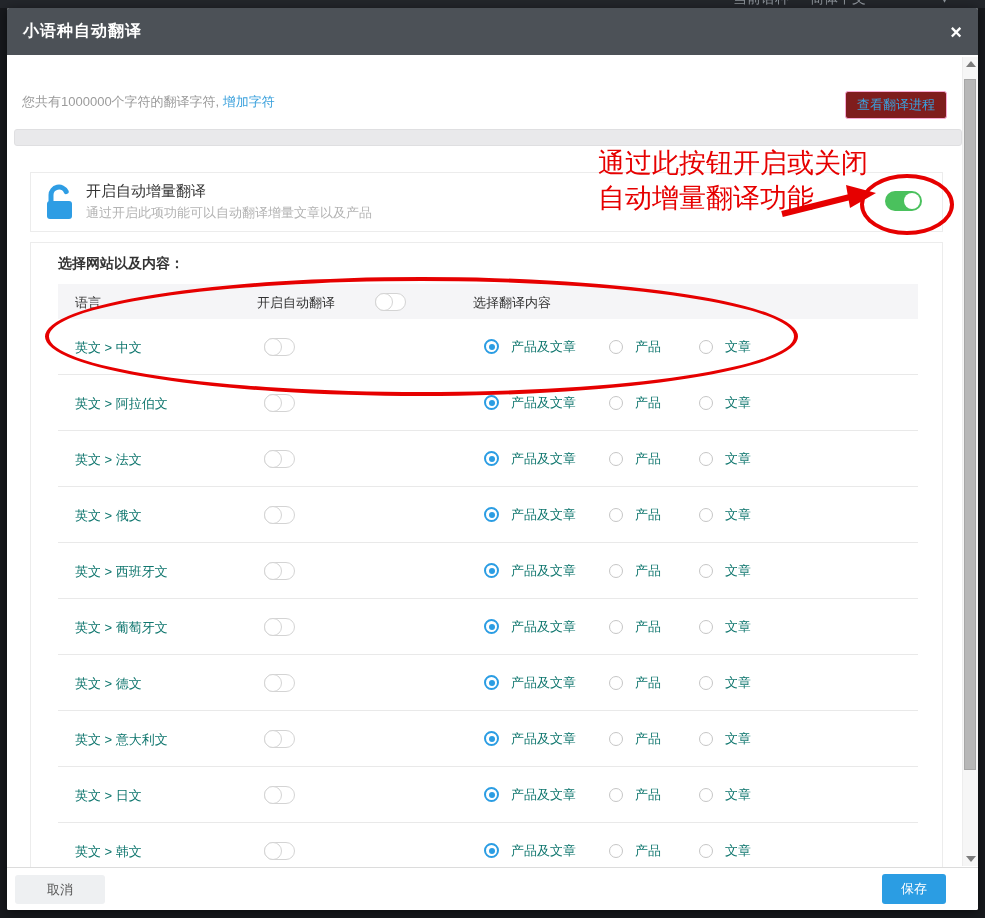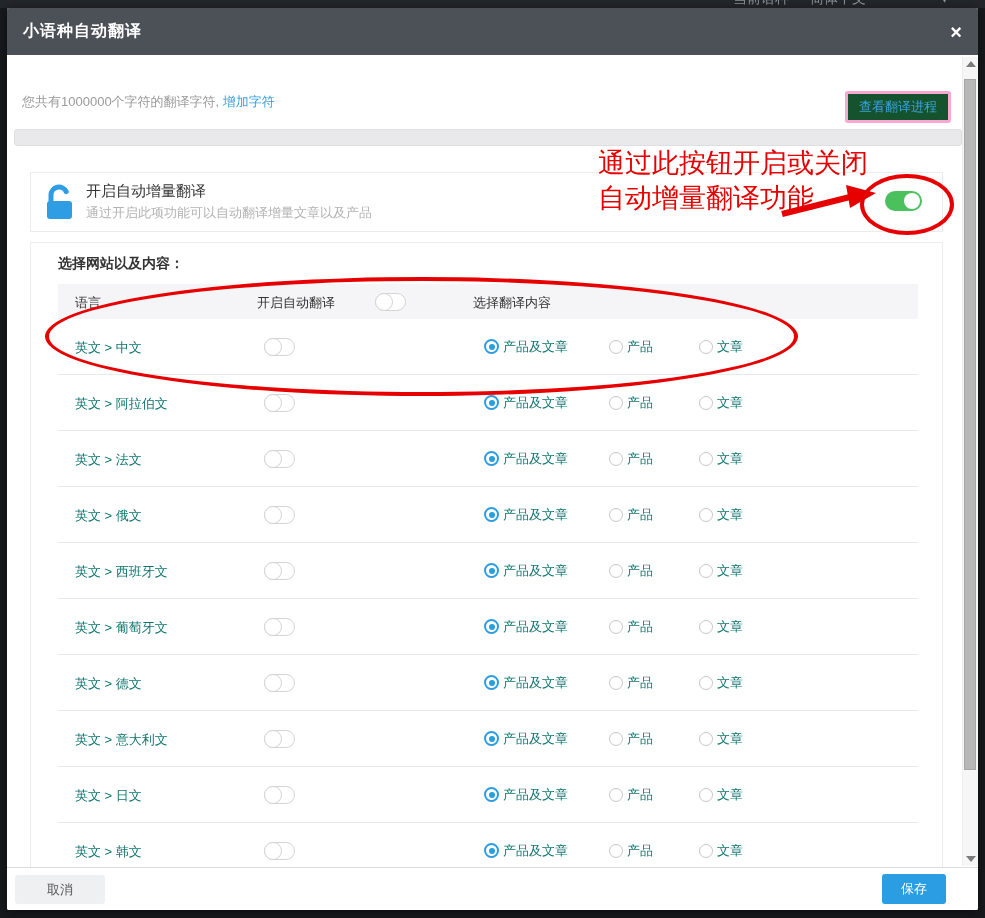--- a/index.html
+++ b/index.html
@@ -13,21 +13,21 @@
   
   .modal{position:absolute;left:7px;top:8px;width:971px;height:902px;background:#fff;border-radius:2px;overflow:hidden;box-shadow:0 2px 12px rgba(0,0,0,.5);}
   .modal-header{position:absolute;top:0;left:0;right:0;height:47px;background:#4c5157;display:flex;align-items:center;padding:0 16px;box-sizing:border-box;}
   .modal-title{color:#fff;font-size:16px;font-weight:bold;letter-spacing:1px;}
   .close-btn{margin-left:auto;color:#fff;font-size:20px;line-height:1;cursor:pointer;font-weight:bold;}
 
   .modal-body{position:absolute;top:47px;left:0;right:0;bottom:42px;background:#fff;border-radius:32px;}
 
   .notice{position:absolute;left:15px;top:38px;font-size:13px;color:#9b9b9b;}
   .add-link{color:#39a0dc;text-decoration:none;}
-  .view-btn{position:absolute;left:838px;top:36px;width:100px;height:26px;border:3px solid #f9a8d4;border-radius:3px;background:#14532d;color:#39a0dc;font-size:13px;text-align:center;line-height:26px;cursor:pointer;box-sizing:content-box;}
+  .view-btn{position:absolute;left:838px;top:36px;width:100px;height:26px;border:1px solid #f9a8d4;border-radius:3px;background:#7f1d1d;color:#39a0dc;font-size:13px;text-align:center;line-height:26px;cursor:pointer;box-sizing:content-box;}
 
   .progress{position:absolute;left:7px;top:74px;width:946px;height:15px;background:#e9e9eb;border:1px solid #dfdfe1;border-radius:3px;overflow:hidden;}
   .progress-fill{height:100%;background:#39a0dc;}
 
   .auto-box{position:absolute;left:23px;top:117px;width:911px;height:58px;border:1px solid #ececec;background:#fff;}
   .lock-wrap{position:absolute;left:15px;top:11px;}
   .auto-title{position:absolute;left:55px;top:9px;font-size:15px;color:#333;font-weight:500;}
   .auto-sub{position:absolute;left:55px;top:31px;font-size:13px;color:#b3b3b3;}
   .switch-on{position:absolute;left:854px;top:18px;width:37px;height:20px;border-radius:10px;cursor:pointer;}
   .switch-on .knob{position:absolute;right:2px;top:2px;width:16px;height:16px;border-radius:50%;background:#fff;}
@@ -40,21 +40,21 @@
   .thead .col-content{position:absolute;left:415px;top:10px;}
   .thead .toggle-off{position:absolute;left:317px;top:9px;}
 
   .rows{position:absolute;left:27px;right:24px;top:76px;}
   .row{position:relative;height:55px;border-bottom:1px solid #e9e9e9;font-size:13px;color:#0f766e;}
   .row-lang{position:absolute;left:17px;top:20px;}
   .row .toggle-off{position:absolute;left:206px;top:19px;}
   .radio-group{position:absolute;left:426px;top:19px;width:330px;}
   .opt{position:absolute;top:0;white-space:nowrap;}
   .opt-0{left:0;} .opt-1{left:125;left:125px;} .opt-2{left:215px;}
-  .opt .lbl{margin-left:4px;vertical-align:1px;}
+  .opt .lbl{margin-left:12px;vertical-align:1px;}
 
   .toggle-off{display:inline-block;width:29px;height:16px;border:1px solid #d4d4d4;border-radius:9px;background:#fff;position:relative;cursor:pointer;}
   .toggle-off::before{content:"";position:absolute;left:-1px;top:-1px;width:16px;height:16px;border:1px solid #d4d4d4;border-radius:50%;background:#fff;}
 
   .radio{display:inline-block;width:12px;height:12px;border:1px solid #c6c6c6;border-radius:50%;background:#fff;vertical-align:-2px;position:relative;cursor:pointer;}
   .radio.sel{border-width:2px;width:11px;height:11px;}
   .radio.sel::after{content:"";position:absolute;left:2.5px;top:2.5px;width:6px;height:6px;border-radius:50%;}
 
   .modal-footer{position:absolute;left:0;right:0;bottom:0;height:42px;background:#fff;border-top:1px solid #dcdcdc;}
   .cancel-btn{position:absolute;left:8px;top:7px;width:90px;height:29px;background:#eef0f2;border:none;border-radius:3px;font-size:13px;color:#555;cursor:pointer;font-family:inherit;}

